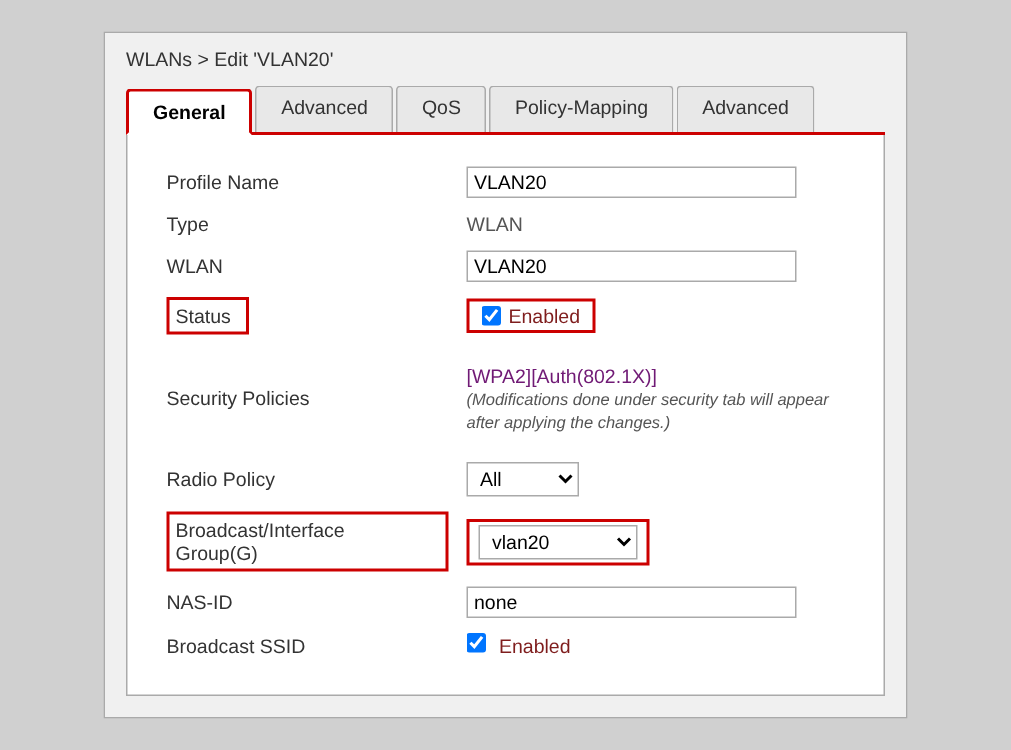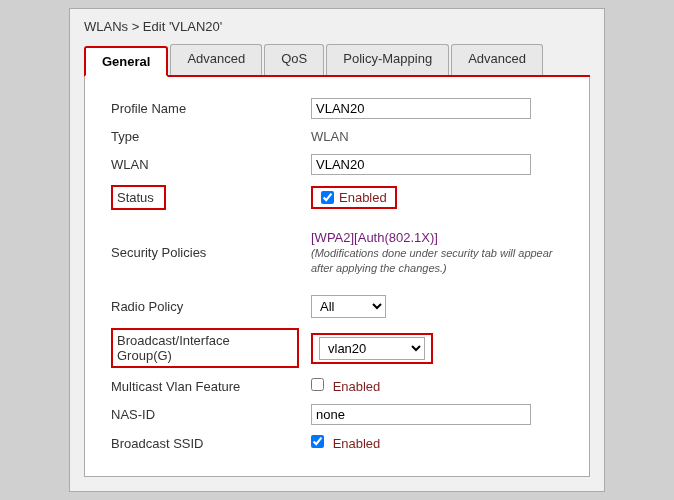--- a/index.html
+++ b/index.html
@@ -228,27 +228,20 @@
           <div class="interface-highlight">
             <select>
               <option>vlan20</option>
               <option>management</option>
               <option>virtual</option>
             </select>
           </div>
         </td>
       </tr>
       <tr>
-        <td>Multicast Vlan Feature</td>
-        <td>
-          <input type="checkbox" style="">
-          <span class="enabled-text">Enabled</span>
-        </td>
-      </tr>
-      <tr>
         <td>NAS-ID</td>
         <td>
           <input type="text" class="nas-input" value="none" style="">
         </td>
       </tr>
       <tr>
         <td>Broadcast SSID</td>
         <td>
           <input type="checkbox" checked="" style="">
           <span class="enabled-text">Enabled</span>

